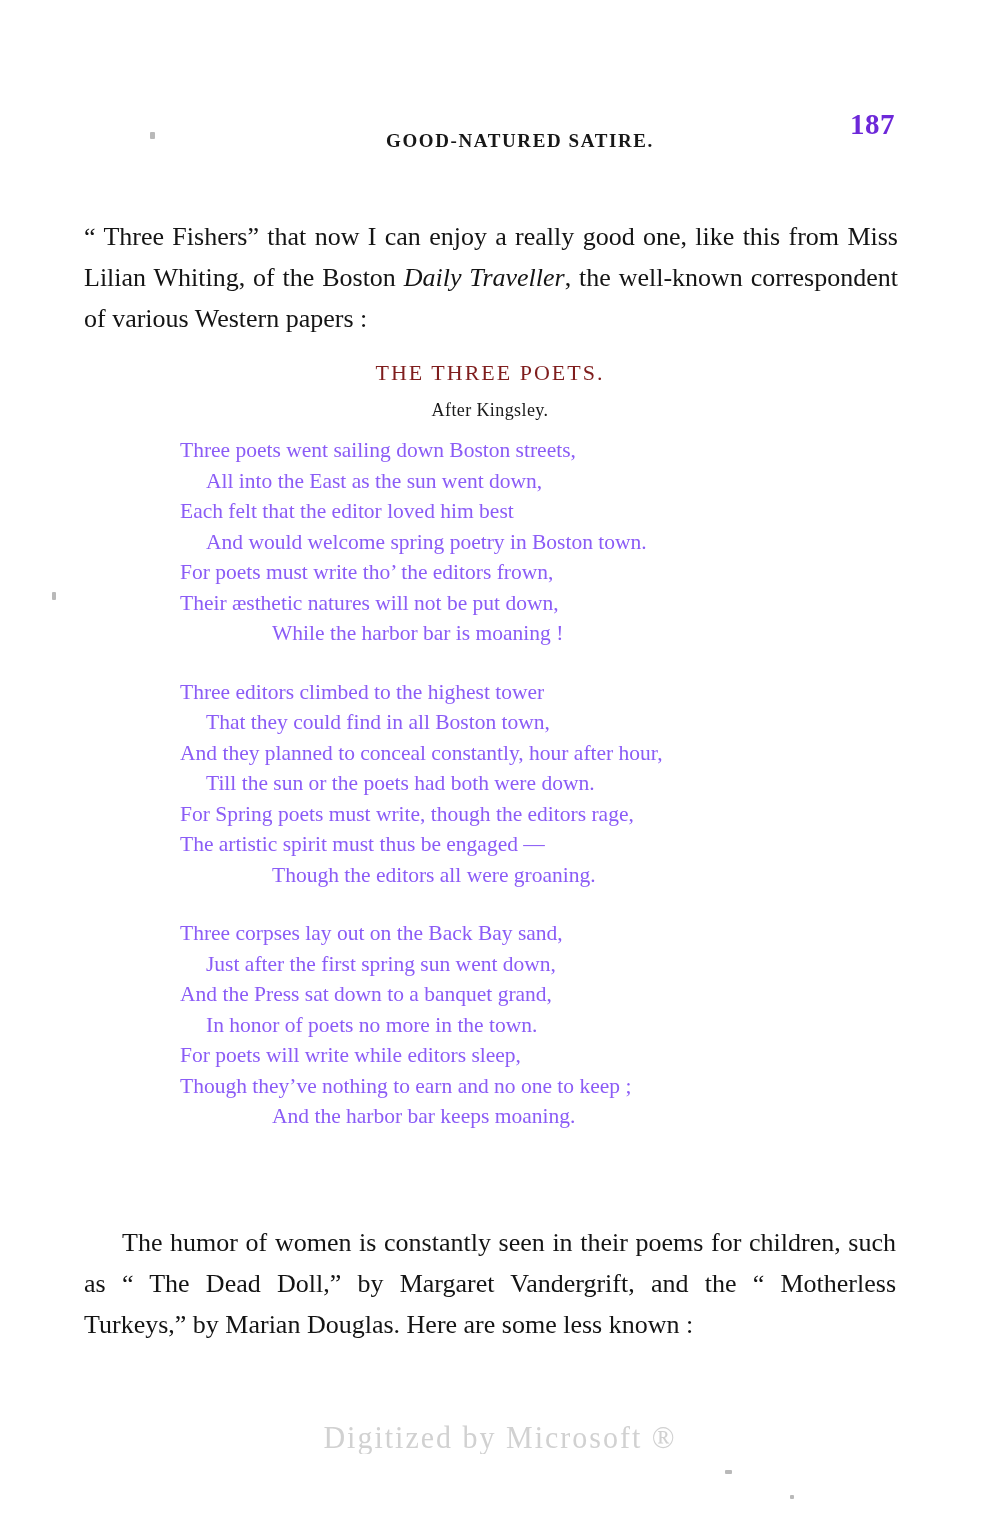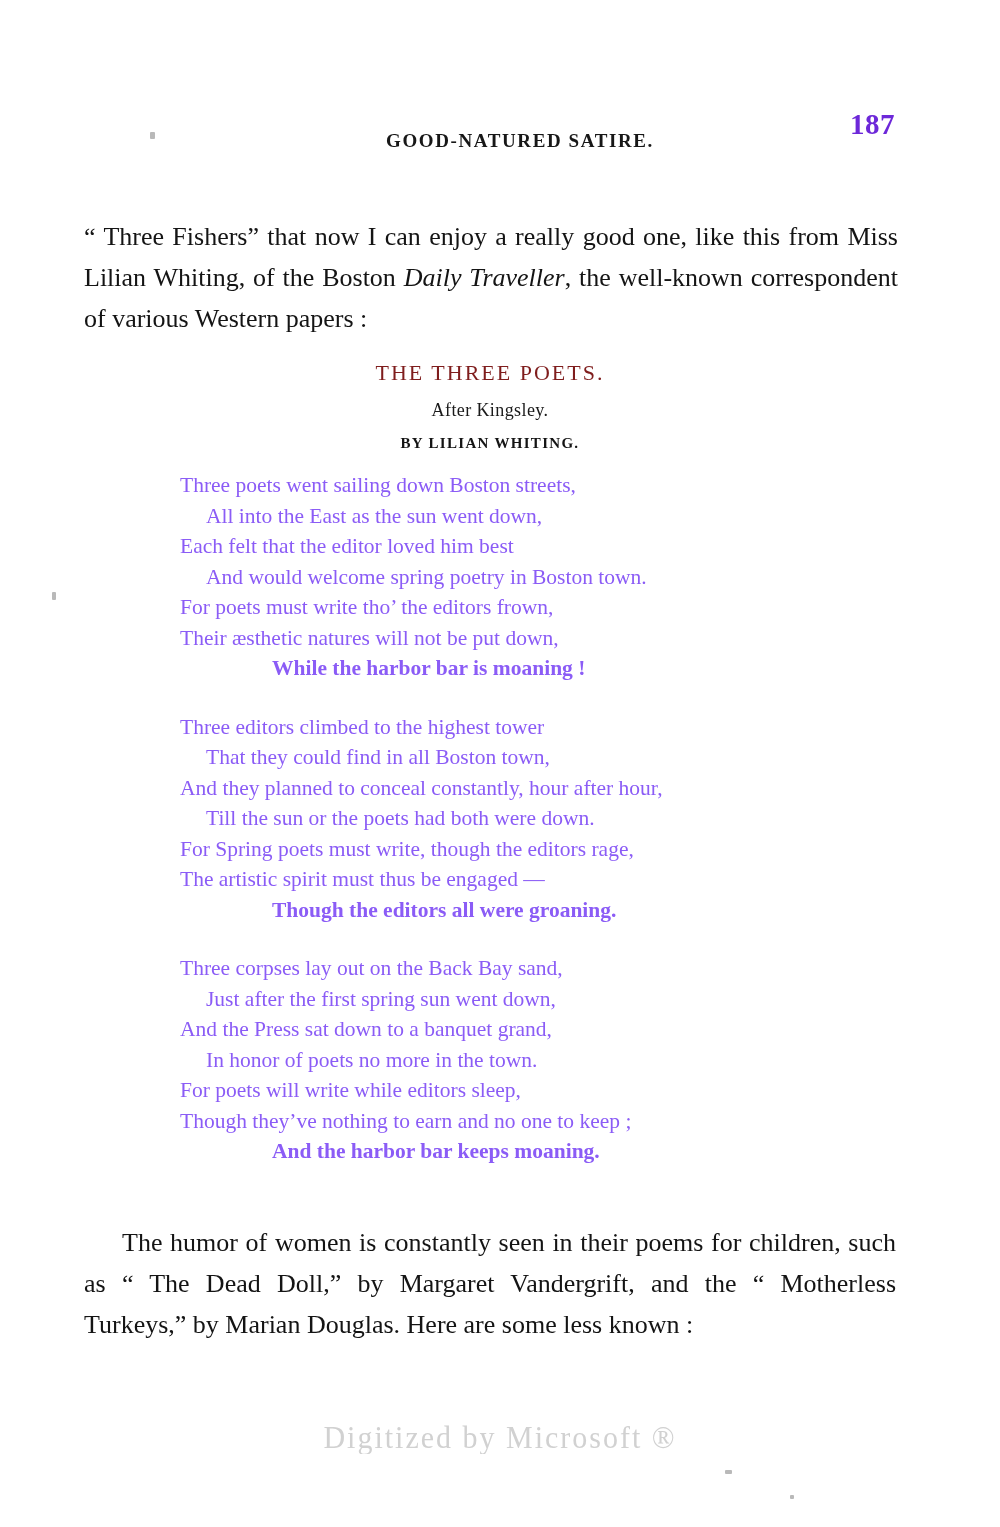--- a/index.html
+++ b/index.html
@@ -110,21 +110,21 @@
     margin-bottom: 28px;
   }
   .verse {
     font-size: 21.5px;
     line-height: 30.5px;
     color: #8b5cf6;
     white-space: pre;
     padding-left: 96px;
   }
   .verse.i1 { padding-left: 122px; }
-  .verse.i2 { padding-left: 188px; font-weight: bold; }
+  .verse.i2 { padding-left: 188px; }
 
   
   .watermark {
     position: absolute;
     top: 1420px;
     left: 0;
     width: 1000px;
     text-align: center;
     font-size: 30px;
     letter-spacing: 2px;
@@ -154,21 +154,20 @@
   <div class="running-head">
     <span class="rh-title">GOOD-NATURED SATIRE.</span>
   </div>
   <div class="page-number">187</div>
 
   <p class="para para-1"><span>“ Three Fishers” that now I can enjoy a really good one, like this from Miss Lilian Whiting, of the Boston </span><i>Daily Traveller</i><span>, the well-known correspondent of various Western papers :</span></p>
 
   <div class="poem">
     <div class="poem-title">THE THREE POETS.</div>
     <div class="poem-subtitle">After Kingsley.</div>
-    <div class="poem-author">BY LILIAN WHITING.</div>
     <div id="stanzas">
         <div class="stanza">
           <div class="verse">Three poets went sailing down Boston streets,</div>
           <div class="verse i1">All into the East as the sun went down,</div>
           <div class="verse">Each felt that the editor loved him best</div>
           <div class="verse i1">And would welcome spring poetry in Boston town.</div>
           <div class="verse">For poets must write tho’ the editors frown,</div>
           <div class="verse">Their æsthetic natures will not be put down,</div>
           <div class="verse i2">While the harbor bar is moaning !</div>
         </div>

